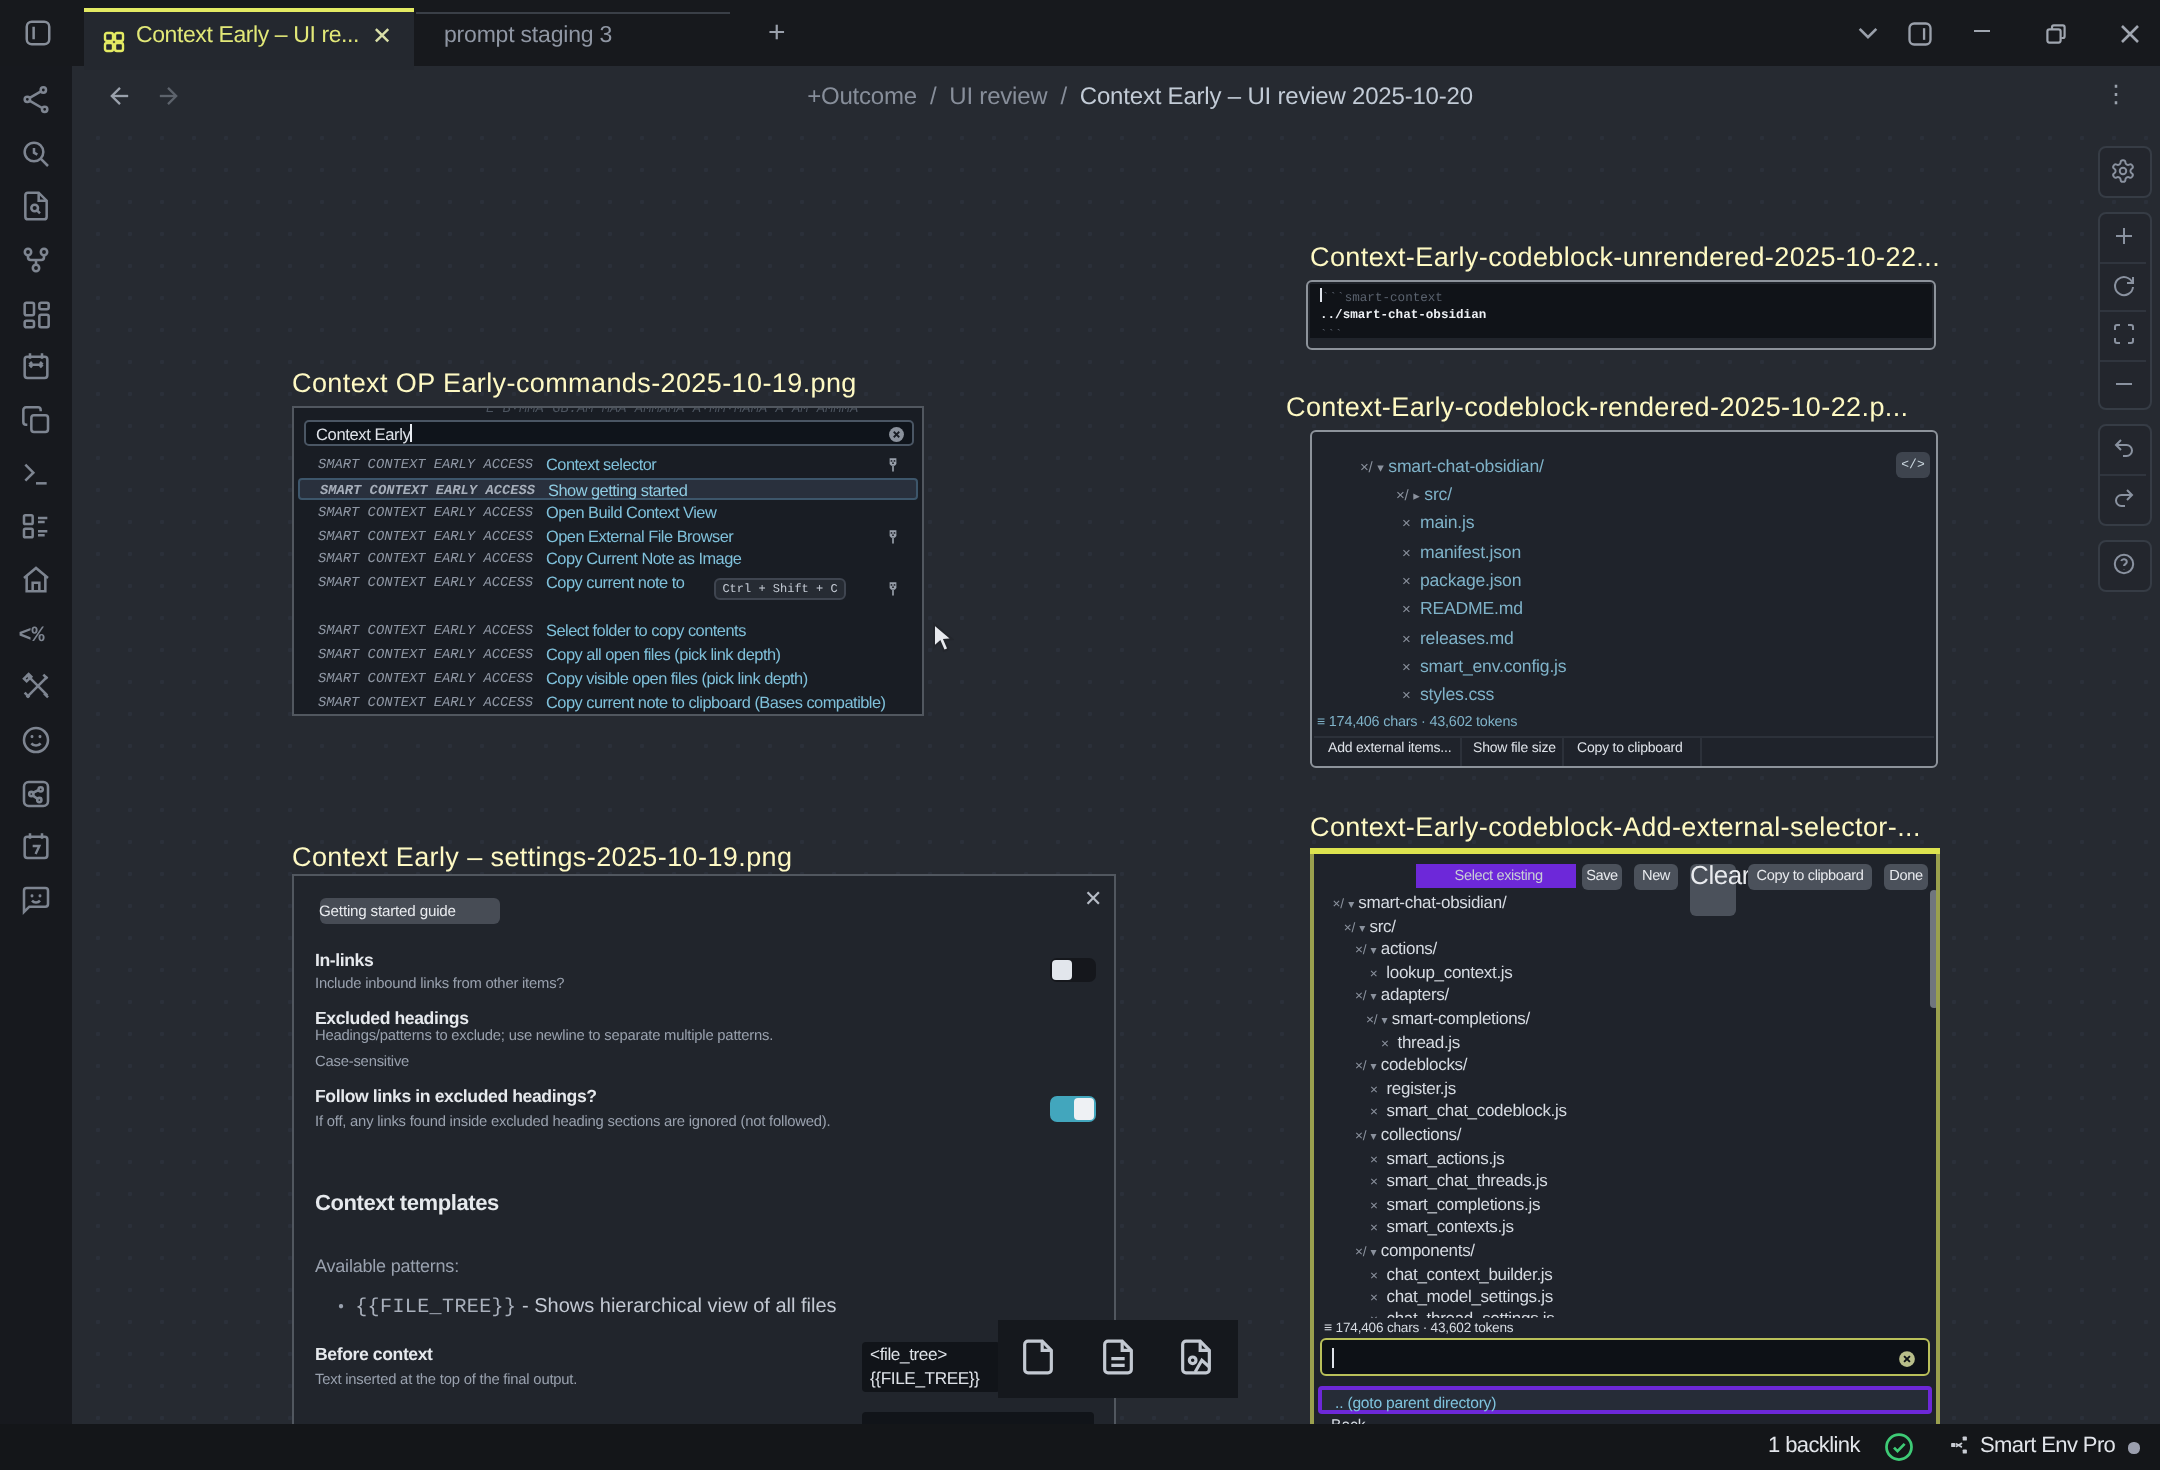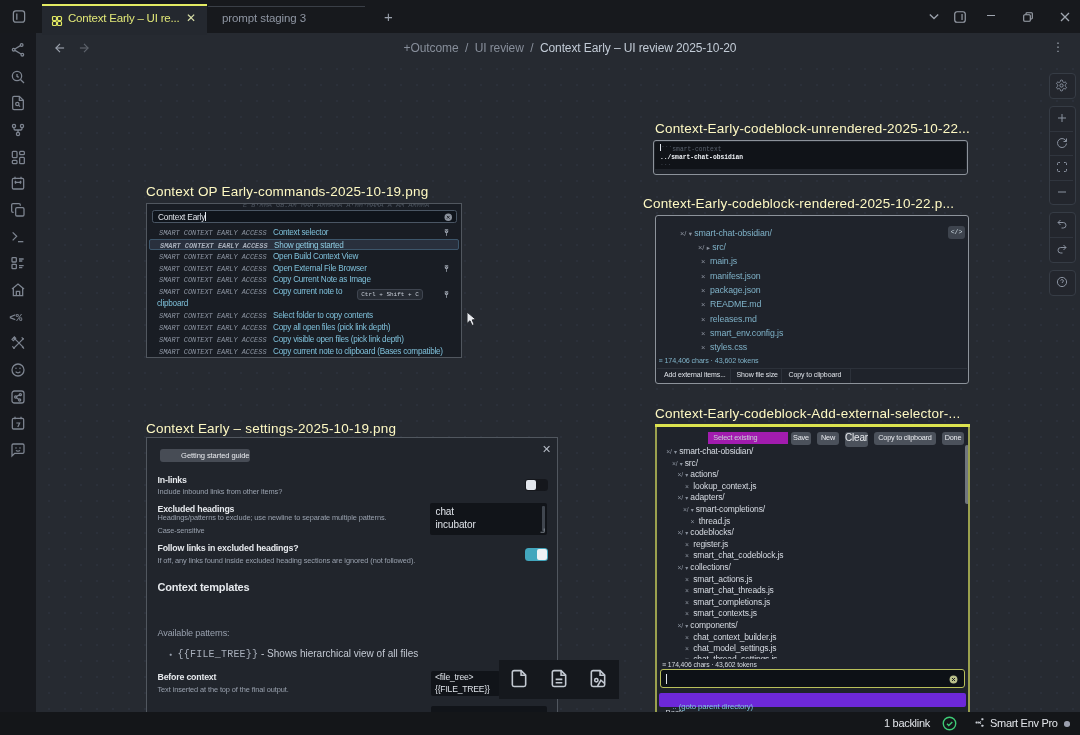--- a/index.html
+++ b/index.html
@@ -250,23 +250,20 @@
       <span class="n">Copy current note to</span>
    <span style="position:absolute;left:211px;top:3px;width:66px;height:10.5px;background:#262b33;border:1px solid #3f4550;border-radius:3px;box-sizing:border-box;font-family:'Liberation Mono',monospace;font-size:6px;color:#c6ccd6;text-align:center;line-height:9px">Ctrl + Shift + C</span>
    <svg class="pin" style="top:4px" width="9" height="9" viewBox="0 0 24 24" fill="#99a0ab" stroke="none">
         <path d="M7.5 3h9v7.5l-2 2.5h-5l-2-2.5z"></path>
         <rect x="10.9" y="13" width="2.2" height="8" rx="1"></rect>
         <circle cx="10" cy="6.5" r="1.3" fill="#23262e"></circle>
         <circle cx="14" cy="6.5" r="1.3" fill="#23262e"></circle>
         <circle cx="12" cy="9.5" r="1.3" fill="#23262e"></circle>
       </svg>
     </div>
- <div class="par" style="left:0;top:95.1px;width:316px">
-      <span class="n" style="left:11px">clipboard</span>
-    </div>
  <div class="par" style="left:0;top:107px;width:316px">
       <span class="k">SMART CONTEXT EARLY ACCESS</span>
       <span class="n">Select folder to copy contents</span>
     </div>
  <div class="par" style="left:0;top:118.8px;width:316px">
       <span class="k">SMART CONTEXT EARLY ACCESS</span>
       <span class="n">Copy all open files (pick link depth)</span>
     </div>
  <div class="par" style="left:0;top:130.7px;width:316px">
       <span class="k">SMART CONTEXT EARLY ACCESS</span>
@@ -276,43 +273,36 @@
       <span class="k">SMART CONTEXT EARLY ACCESS</span>
       <span class="n">Copy current note to clipboard (Bases compatible)</span>
     </div>
 </div>
 <svg class="abs" style="left:466px;top:311px" width="11" height="16" viewBox="0 0 11 16">
     <path d="M1 1 L1 12.5 L4 9.8 L6 14.5 L8.2 13.5 L6.2 8.9 L10 8.6 Z" fill="#e8eaee" stroke="#23262c" stroke-width="1"></path>
   </svg>
 
 <div class="abs lbl" style="left:146px;top:421px">Context Early – settings-2025-10-19.png</div>
 <div class="abs" style="left:146px;top:437px;width:412px;height:298px;background:#21252c;border:1px solid #51575f;box-sizing:border-box;overflow:hidden">
- <div class="abs" style="left:12.5px;top:10.5px;width:90px;height:13.5px;background:#474c55;border-radius:3px;color:#e8eaee;font-size:7.6px;letter-spacing:-.1px;text-align:right;line-height:13.5px">Getting started guide</div>
+ <div class="abs" style="left:12.5px;top:10.5px;width:90px;height:13.5px;background:#474c55;border-radius:3px;color:#e8eaee;font-size:7.6px;letter-spacing:-.1px;text-align:left;line-height:13.5px">Getting started guide</div>
  <div class="abs" style="left:395px;top:5px;color:#b6bcc6;font-size:11px">✕</div>
  <div class="abs" style="left:10.5px;top:36.5px;font-size:8.8px;letter-spacing:-.2px;font-weight:bold;color:#e6e9ed">In-links</div>
  <div class="abs" style="left:10.5px;top:48.5px;font-size:7.4px;letter-spacing:-.1px;color:#99a1ae">Include inbound links from other items?</div>
  <div class="abs" style="left:377.5px;top:40.5px;width:23px;height:12.5px;background:#15171c;border-radius:3.5px">
       <div class="abs" style="left:1px;top:1px;width:10.5px;height:10.5px;background:#e2e6ec;border-radius:2px"></div>
     </div>
  <div class="abs" style="left:10.5px;top:66px;font-size:8.8px;letter-spacing:-.2px;font-weight:bold;color:#e6e9ed">Excluded headings</div>
  <div class="abs" style="left:10.5px;top:75px;font-size:7.4px;letter-spacing:-.1px;color:#99a1ae">Headings/patterns to exclude; use newline to separate multiple patterns.</div>
  <div class="abs" style="left:10.5px;top:88.3px;font-size:7.4px;letter-spacing:-.1px;color:#99a1ae">Case-sensitive</div>
- <div class="abs" style="left:282.5px;top:65.3px;width:117px;height:31.3px;background:#111419;border-radius:2px">
-   <div class="abs" style="left:6px;top:2px;font-size:10px;letter-spacing:-.1px;color:#dfe3e9;line-height:13px">chat<br>incubator</div>
-   <div class="abs" style="left:112px;top:3px;width:3px;height:25px;background:#40464f;border-radius:1px"></div>
-   <svg class="abs" style="left:109px;top:24px" width="6" height="6" viewBox="0 0 8 8" fill="none" stroke="#9aa1ab" stroke-width="1">
-        <path d="M7 2v5H2"></path>
-      </svg>
- </div>
  <div class="abs" style="left:10.5px;top:105px;font-size:8.8px;letter-spacing:-.2px;font-weight:bold;color:#e6e9ed">Follow links in excluded headings?</div>
  <div class="abs" style="left:10.5px;top:117.8px;font-size:7.4px;letter-spacing:-.1px;color:#99a1ae">If off, any links found inside excluded heading sections are ignored (not followed).</div>
  <div class="abs" style="left:377.5px;top:110px;width:23.5px;height:13px;background:#42a6bd;border-radius:3.5px">
       <div class="abs" style="left:12px;top:1.2px;width:10.5px;height:10.5px;background:#eef1f4;border-radius:2px"></div>
     </div>
- <div class="abs" style="left:10.5px;top:143px;font-size:11px;letter-spacing:-.2px;font-weight:bold;color:#e6e9ed">Context templates</div>
+ <div class="abs" style="left:10.5px;top:158px;font-size:11px;letter-spacing:-.2px;font-weight:bold;color:#e6e9ed">Context templates</div>
  <div class="abs" style="left:10.5px;top:189.5px;font-size:9px;letter-spacing:-.1px;color:#99a1ae">Available patterns:</div>
  <div class="abs" style="left:22px;top:210.3px;font-size:10px;letter-spacing:0;color:#c3c9d3"><span style="color:#99a1ae;font-size:5px;vertical-align:1.5px">●</span>&nbsp;&nbsp;<span class="mono" style="font-size:10px;color:#a9b0bc;letter-spacing:.2px">{{FILE_TREE}}</span> - Shows hierarchical view of all files</div>
  <div class="abs" style="left:10.5px;top:234px;font-size:8.8px;letter-spacing:-.2px;font-weight:bold;color:#e6e9ed">Before context</div>
  <div class="abs" style="left:10.5px;top:246.8px;font-size:7.4px;letter-spacing:-.1px;color:#99a1ae">Text inserted at the top of the final output.</div>
  <div class="abs" style="left:284px;top:232.5px;width:68.5px;height:25px;background:#111419;border-radius:2px;overflow:hidden">
    <div class="abs" style="left:4px;top:1.5px;font-size:8.6px;letter-spacing:-.2px;color:#dfe3e9;line-height:11.5px;white-space:nowrap">&lt;file_tree&gt;<br>{{FILE_TREE}}</div>
  </div>
  <div class="abs" style="left:284px;top:268px;width:116px;height:30px;background:#111419;border-radius:2px"></div>
 </div>
 
@@ -367,24 +357,24 @@
  <div class="abs" style="left:125px;top:152.5px;width:1px;height:15px;background:#2c313a"></div>
  <div class="abs" style="left:194px;top:152.5px;width:1px;height:15px;background:#2c313a"></div>
  <div class="abs" style="left:8px;top:155px;font-size:7px;letter-spacing:-.1px;color:#dfe3e9;white-space:nowrap">Add external items...</div>
  <div class="abs" style="left:80.5px;top:155px;font-size:7px;letter-spacing:-.1px;color:#dfe3e9;white-space:nowrap">Show file size</div>
  <div class="abs" style="left:132.5px;top:155px;font-size:7px;letter-spacing:-.1px;color:#dfe3e9;white-space:nowrap">Copy to clipboard</div>
 </div>
 
 <div class="abs lbl" style="left:655px;top:406px;width:315px;overflow:hidden;white-space:nowrap">Context-Early-codeblock-Add-external-selector-...</div>
 <div class="abs" style="left:655px;top:424px;width:315px;height:3px;background:#dce34f;z-index:3"></div>
 <div class="abs" style="left:655px;top:424px;width:315px;height:311px;background:#1f232b;border:2px solid #9aa04e;border-radius:2px;box-sizing:border-box;overflow:hidden">
- <div class="abs" style="left:51.3px;top:6.4px;width:80px;height:11.7px;background:#a21caf;color:#c9ced6;font-size:7.3px;letter-spacing:-.2px;line-height:11.7px;padding-left:5px;box-sizing:border-box;white-space:nowrap">Select existing</div>
+ <div class="abs" style="left:51.3px;top:6.4px;width:80px;height:11.7px;background:#6d28d9;color:#c9ced6;font-size:7.3px;letter-spacing:-.2px;line-height:11.7px;padding-left:19px;box-sizing:border-box;white-space:nowrap">Select existing</div>
  <div class="abs tbtn" style="left:134px;top:6px;width:20px;height:12.5px;font-size:7.3px;line-height:12.5px">Save</div>
  <div class="abs tbtn" style="left:160px;top:6px;width:22px;height:12.5px;font-size:7.3px;line-height:12.5px">New</div>
- <div class="abs tbtn" style="left:188px;top:6px;width:23px;height:15px;font-size:10px;line-height:12.5px">Clear</div>
+ <div class="abs tbtn" style="left:188px;top:6px;width:23px;height:26px;font-size:13px;line-height:12.5px">Clear</div>
  <div class="abs tbtn" style="left:217px;top:6px;width:62px;height:12.5px;font-size:7.3px;line-height:12.5px">Copy to clipboard</div>
  <div class="abs tbtn" style="left:285px;top:6px;width:22px;height:12.5px;font-size:7.3px;line-height:12.5px">Done</div>
  <div class="trE" style="left:9.3px;top:20px"><span class="x">×/</span> <span class="c">▾</span> smart-chat-obsidian/</div>
  <div class="trE" style="left:14.9px;top:31.6px"><span class="x">×/</span> <span class="c">▾</span> src/</div>
  <div class="trE" style="left:20.5px;top:43.2px"><span class="x">×/</span> <span class="c">▾</span> actions/</div>
  <div class="trE" style="left:27.9px;top:54.8px"><span class="x">×</span>&nbsp; lookup_context.js</div>
  <div class="trE" style="left:20.5px;top:66.4px"><span class="x">×/</span> <span class="c">▾</span> adapters/</div>
  <div class="trE" style="left:26px;top:78px"><span class="x">×/</span> <span class="c">▾</span> smart-completions/</div>
  <div class="trE" style="left:33.5px;top:89.6px"><span class="x">×</span>&nbsp; thread.js</div>
  <div class="trE" style="left:20.5px;top:101.2px"><span class="x">×/</span> <span class="c">▾</span> codeblocks/</div>
@@ -401,21 +391,21 @@
  <div class="trE" style="left:28px;top:228.2px;height:5px;overflow:hidden"><span class="x">×</span>&nbsp; chat_thread_settings.js</div>
  <div class="abs" style="left:307.5px;top:19px;width:4px;height:58.5px;background:#70767e;border-radius:2px"></div>
  <div class="trE" style="left:5px;top:235px;font-size:6.8px;letter-spacing:-.1px"><span style="font-size:7px">≡</span> 174,406 chars · 43,602 tokens</div>
  <div class="abs" style="left:2.5px;top:243px;width:305.5px;height:19px;background:#0d1116;border:1.5px solid #b9c05a;border-radius:3px;box-sizing:border-box">
    <div class="abs" style="left:5px;top:3.5px;width:1.2px;height:10px;background:#dfe3ea"></div>
    <svg class="abs" style="left:288px;top:5px" width="9" height="9" viewBox="0 0 16 16">
         <circle cx="8" cy="8" r="7" fill="#b9bf8a"></circle>
         <path d="M5.4 5.4l5.2 5.2M10.6 5.4l-5.2 5.2" stroke="#0d1116" stroke-width="1.7"></path>
       </svg>
  </div>
- <div class="abs" style="left:1.5px;top:266.5px;width:307px;height:14.5px;background:#262c37;border:7px solid #6d28d9;border-radius:2px;box-sizing:border-box;color:#7fc3dd;font-size:7.8px;letter-spacing:-.1px;line-height:13px;padding-left:7px">.. (goto parent directory)</div>
+ <div class="abs" style="left:1.5px;top:266.5px;width:307px;height:14.5px;background:#262c37;border:2px solid #6d28d9;border-radius:2px;box-sizing:border-box;color:#7fc3dd;font-size:7.8px;letter-spacing:-.1px;line-height:13px;padding-left:7px">.. (goto parent directory)</div>
  <div class="abs" style="left:8.5px;top:282px;font-size:7.8px;color:#d6dbe2">Back</div>
 </div>
 
 <div class="abs" style="left:0;top:712px;width:1080px;height:23px;background:#141619"></div>
 <div class="abs" style="left:884px;top:717px;font-size:11px;letter-spacing:-.3px;color:#e2e5ea">1 backlink</div>
 <svg class="abs" style="left:942px;top:716px" width="15" height="15" viewBox="0 0 24 24" fill="none" stroke="#3ecb76" stroke-width="2.2">
     <circle cx="12" cy="12" r="10"></circle>
     <path d="M8 12.5l2.8 2.8L16.5 9.5"></path>
   </svg>
 <svg class="abs" style="left:974px;top:717px" width="11" height="11" viewBox="0 0 24 24" fill="#c9cdd4" stroke="none">

